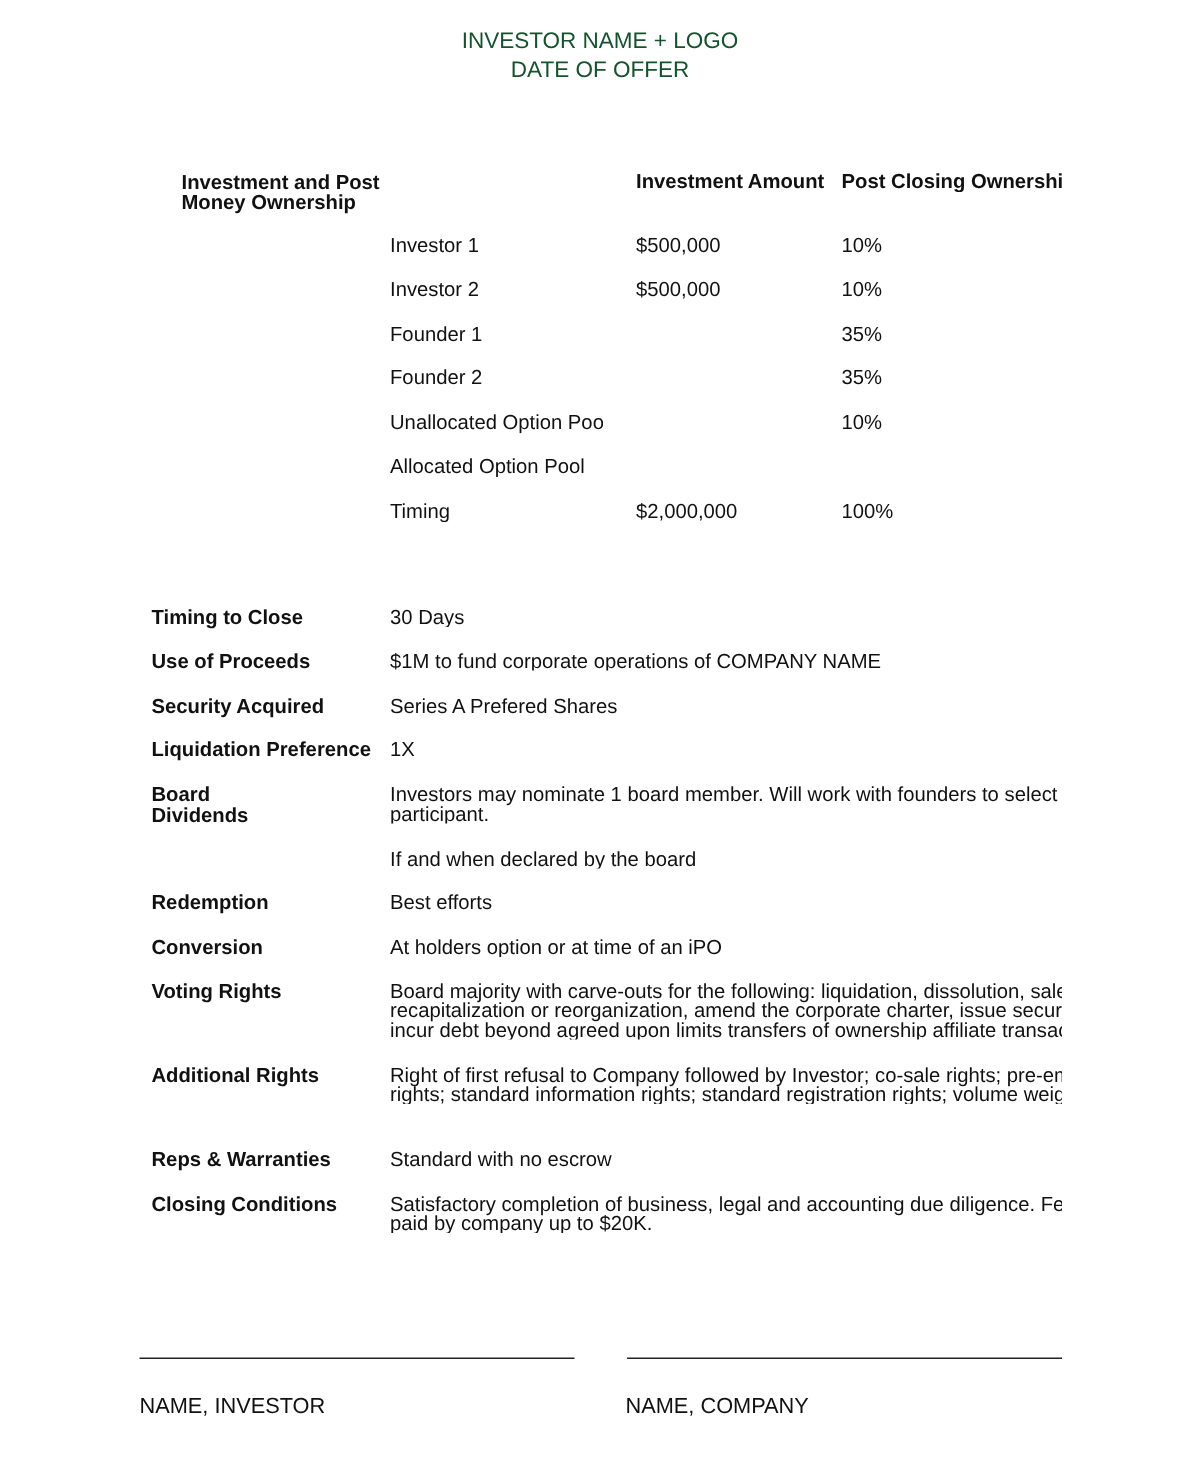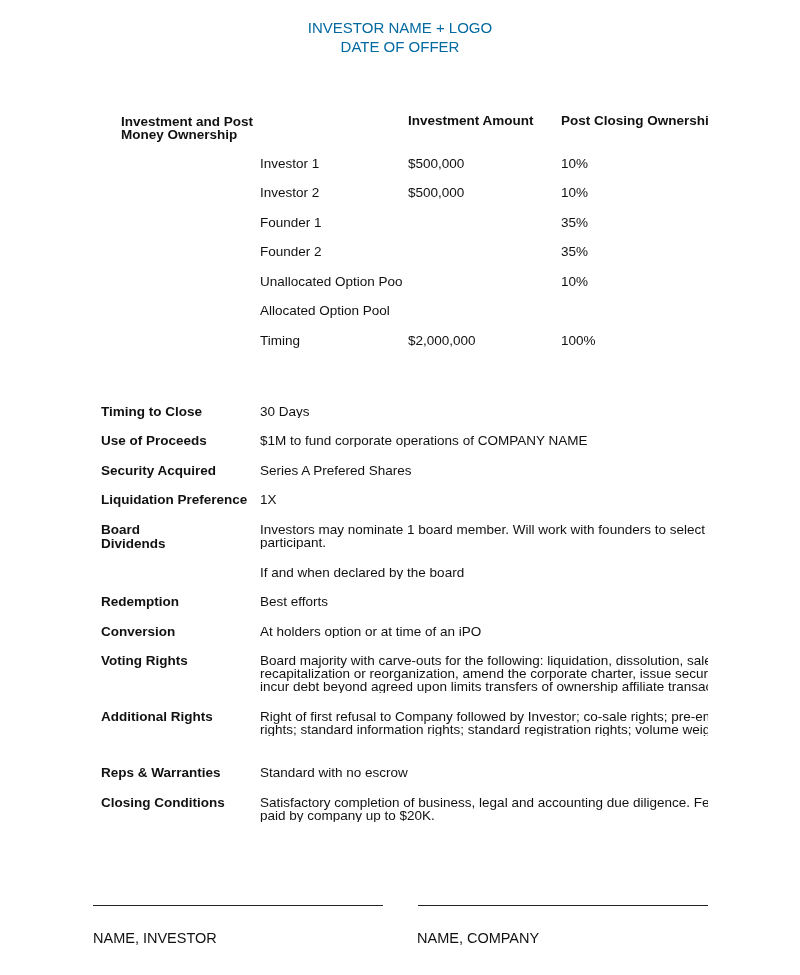--- a/index.html
+++ b/index.html
@@ -16,21 +16,21 @@
       color: #111111;
     }
     .header {
       position: absolute;
       top: 18px;
       left: 0;
       width: 800px;
       text-align: center;
       font-size: 15px;
       line-height: 19px;
-      color: #0369a1;
+      color: #14532d;
     }
     .clip {
       position: absolute;
       overflow: hidden;
       white-space: nowrap;
     }
     .label {
       position: absolute;
       left: 101px;
       font-weight: bold;
@@ -42,21 +42,21 @@
       position: absolute;
       left: 260px;
       font-size: 13.5px;
       line-height: 14px;
       width: 142px;
       overflow: hidden;
       white-space: nowrap;
     }
     .col-amount {
       position: absolute;
-      left: 408px;
+      left: 424px;
       font-size: 13.5px;
       line-height: 14px;
       white-space: nowrap;
     }
     .col-pct {
       position: absolute;
       left: 561px;
       font-size: 13.5px;
       line-height: 14px;
       white-space: nowrap;

